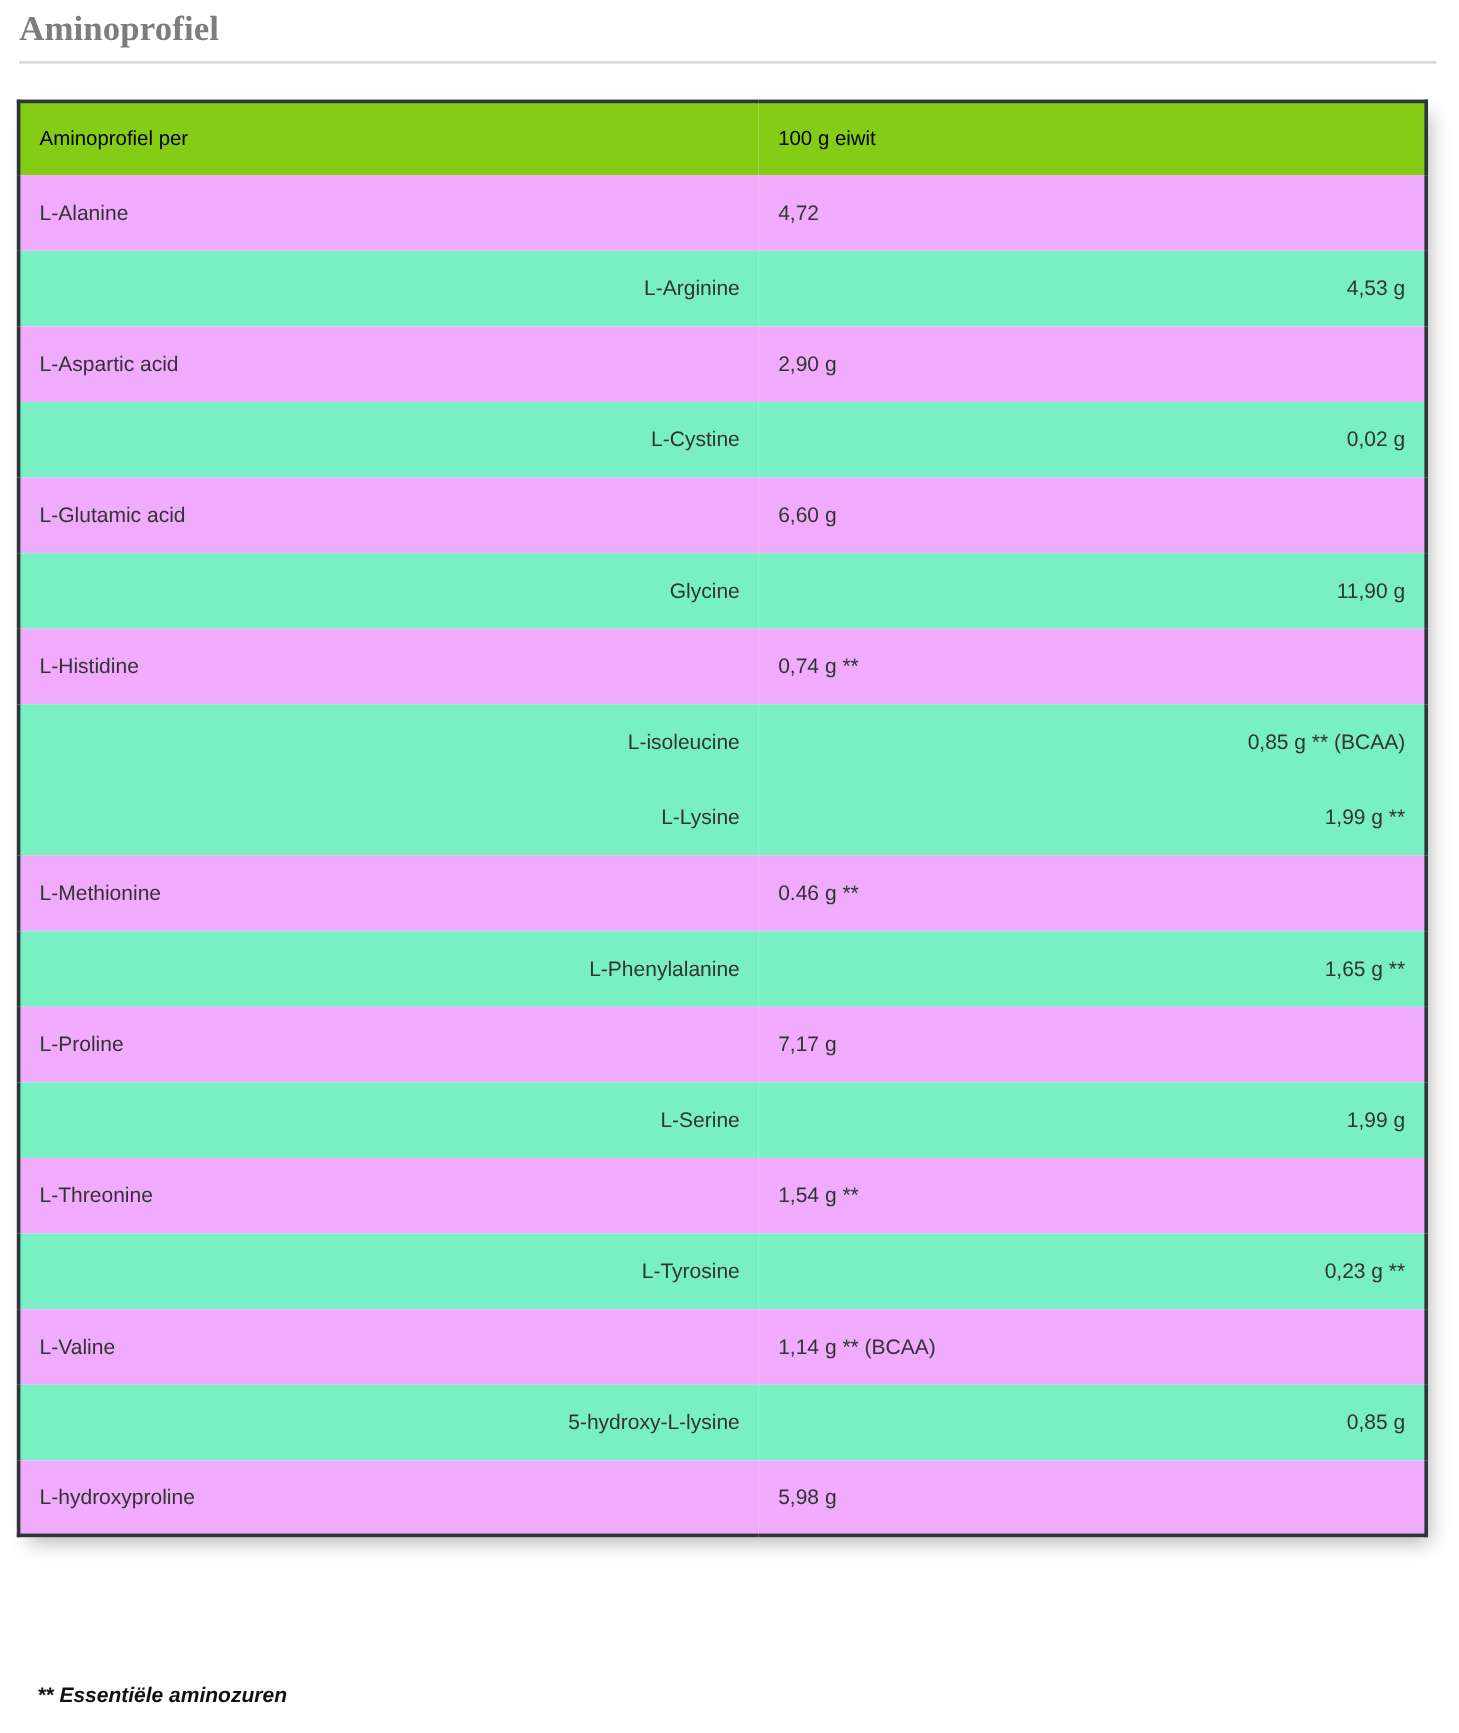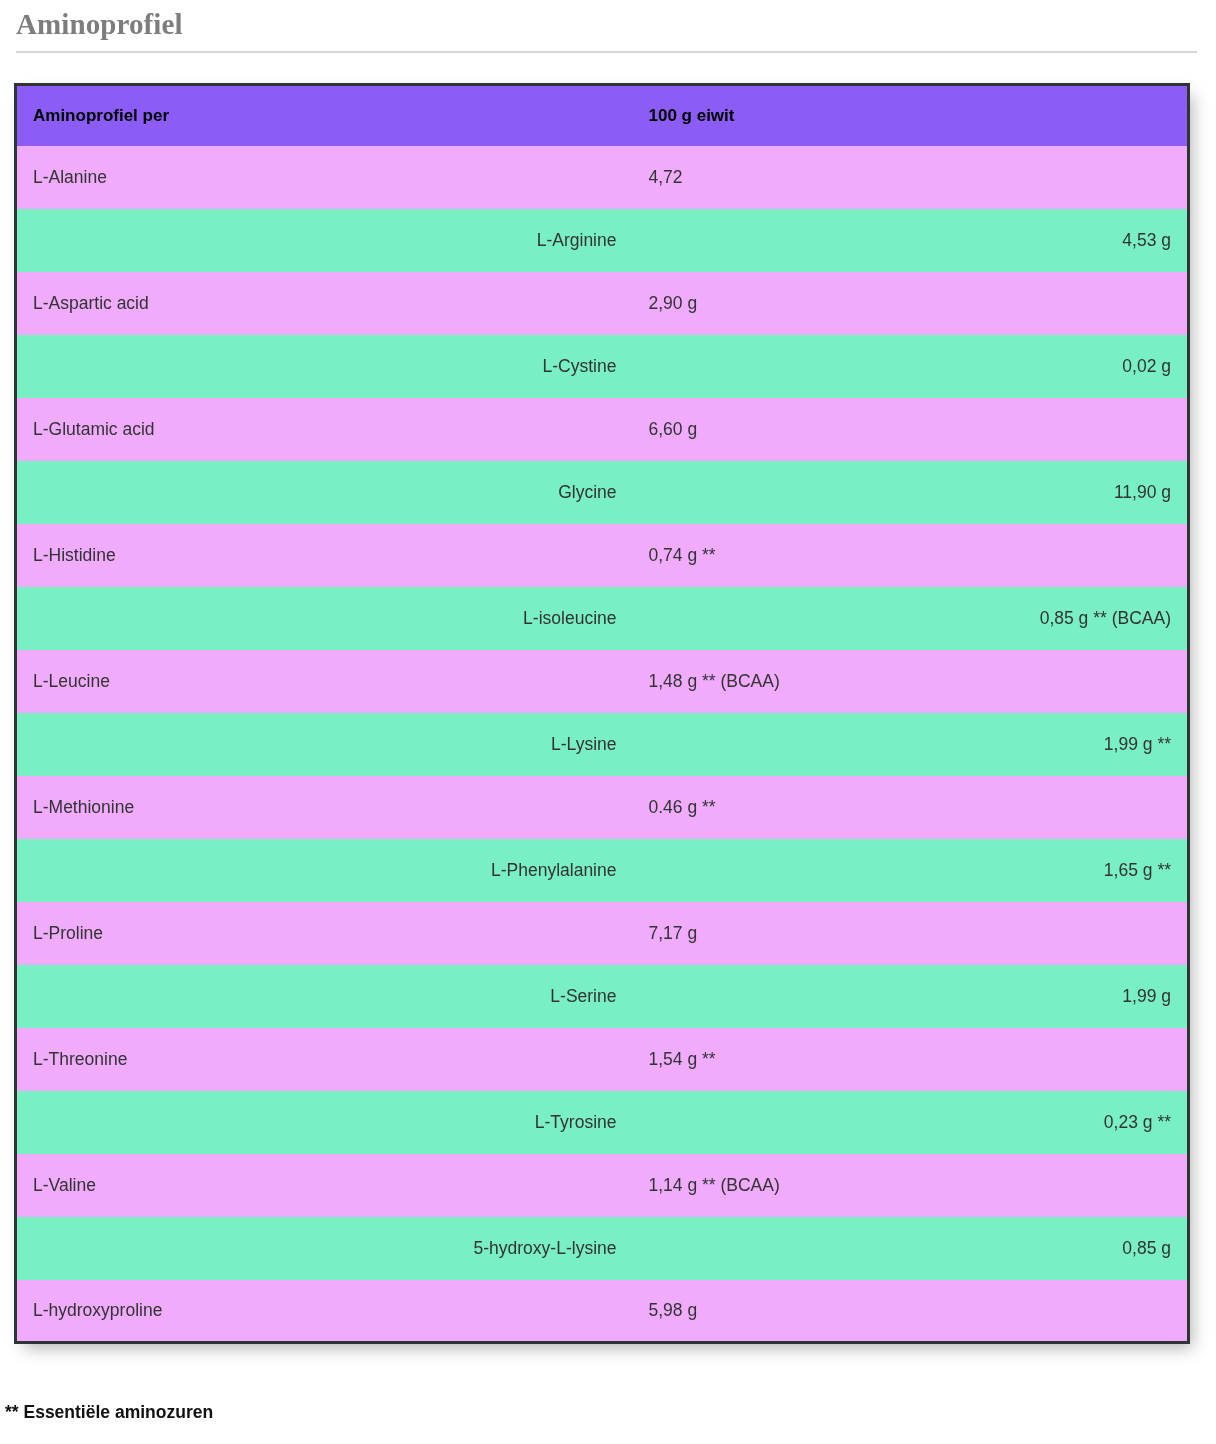--- a/index.html
+++ b/index.html
@@ -58,43 +58,44 @@
   table.amino td {
     text-align: left;
     vertical-align: middle;
     padding: 0 16px;
     height: 63px;
     font-size: 17.5px;
     line-height: 1.3;
     border: 0;
   }
   table.amino thead th {
-    background: #8b5cf6;
+    background: #84cc16;
     color: #000000;
-    font-weight: bold;
+    font-weight: normal;
     font-size: 17px;
     height: 61px;
   }
   table.amino tbody td {
     color: #333333;
     font-weight: normal;
   }
   table.amino tbody tr.odd td  { background: #f0abfc; }
   table.amino tbody tr.even td { background: #79f0c4; text-align: right; }
   col.col-name  { width: 52.6%; }
   col.col-value { width: 47.4%; }
   
   .footer-note {
     position: absolute;
-    left: 5px;
+    left: 31px;
     top: 1400px;
     font-size: 17.5px;
     font-weight: bold;
     color: #111111;
     line-height: 24px;
+    font-style: italic;
   }
 </style>
 </head>
 <body>
 
 <div class="page">
 
   <div class="section-title">Aminoprofiel</div>
 
   <div class="title-rule"></div>
@@ -137,24 +138,20 @@
             <td>11,90 g</td>
           </tr>
           <tr class="odd">
             <td>L-Histidine</td>
             <td>0,74 g **</td>
           </tr>
           <tr class="even">
             <td>L-isoleucine</td>
             <td>0,85 g ** (BCAA)</td>
           </tr>
-          <tr class="odd">
-            <td>L-Leucine</td>
-            <td>1,48 g ** (BCAA)</td>
-          </tr>
           <tr class="even">
             <td>L-Lysine</td>
             <td>1,99 g **</td>
           </tr>
           <tr class="odd">
             <td>L-Methionine</td>
             <td>0.46 g **</td>
           </tr>
           <tr class="even">
             <td>L-Phenylalanine</td>

